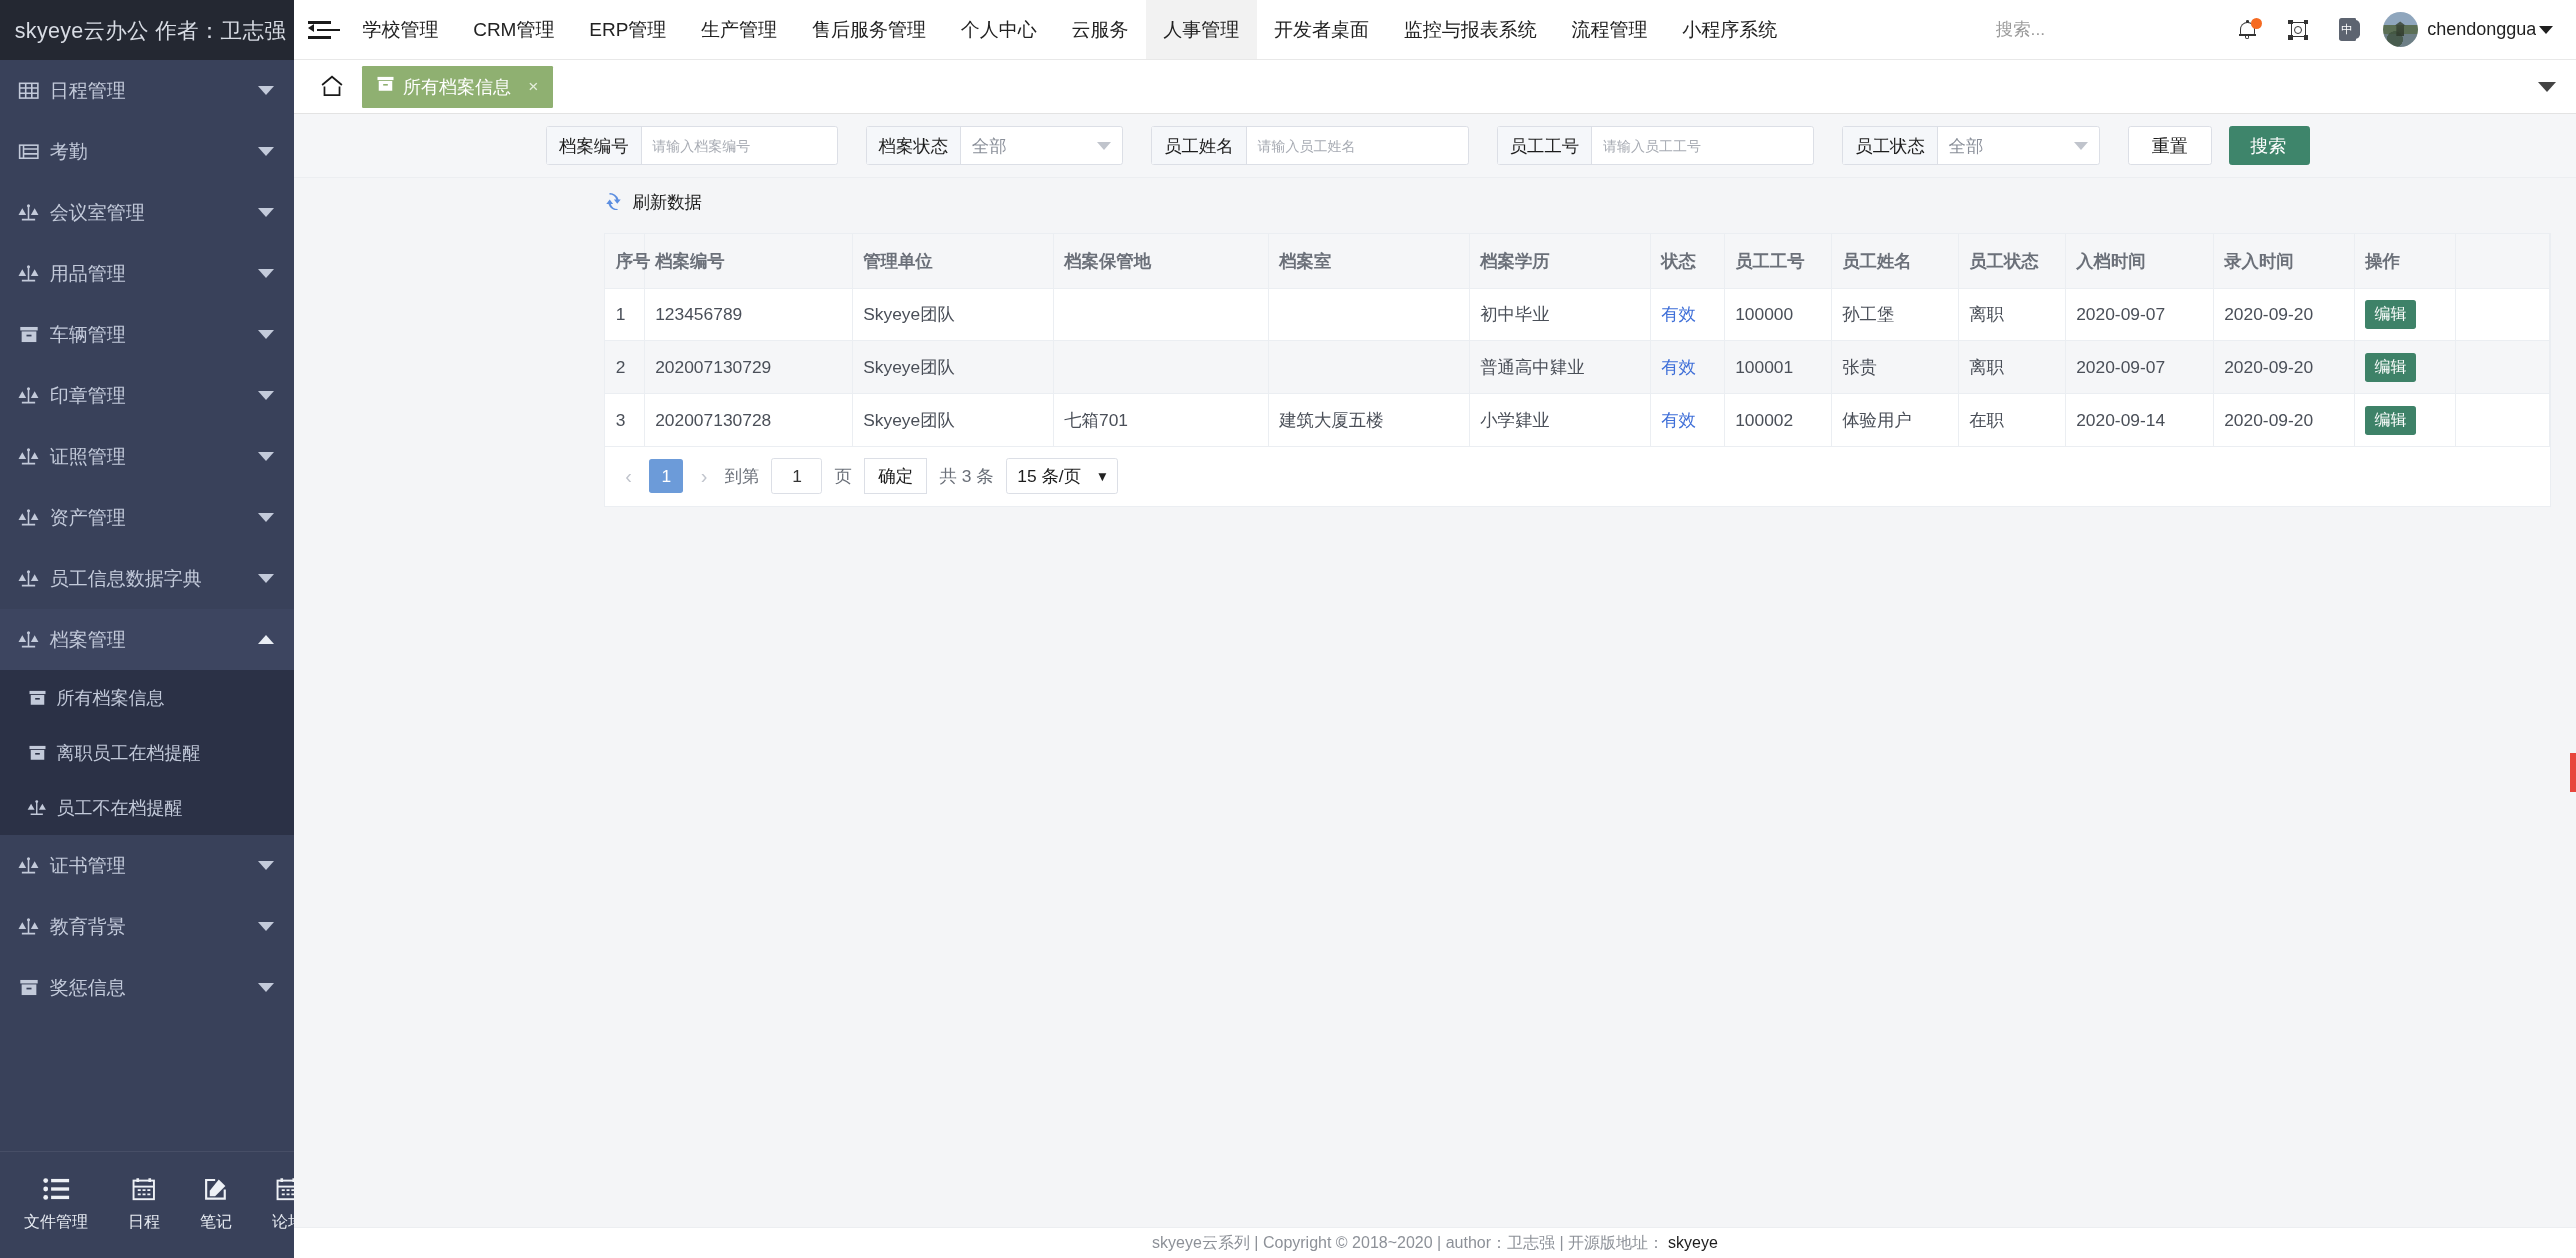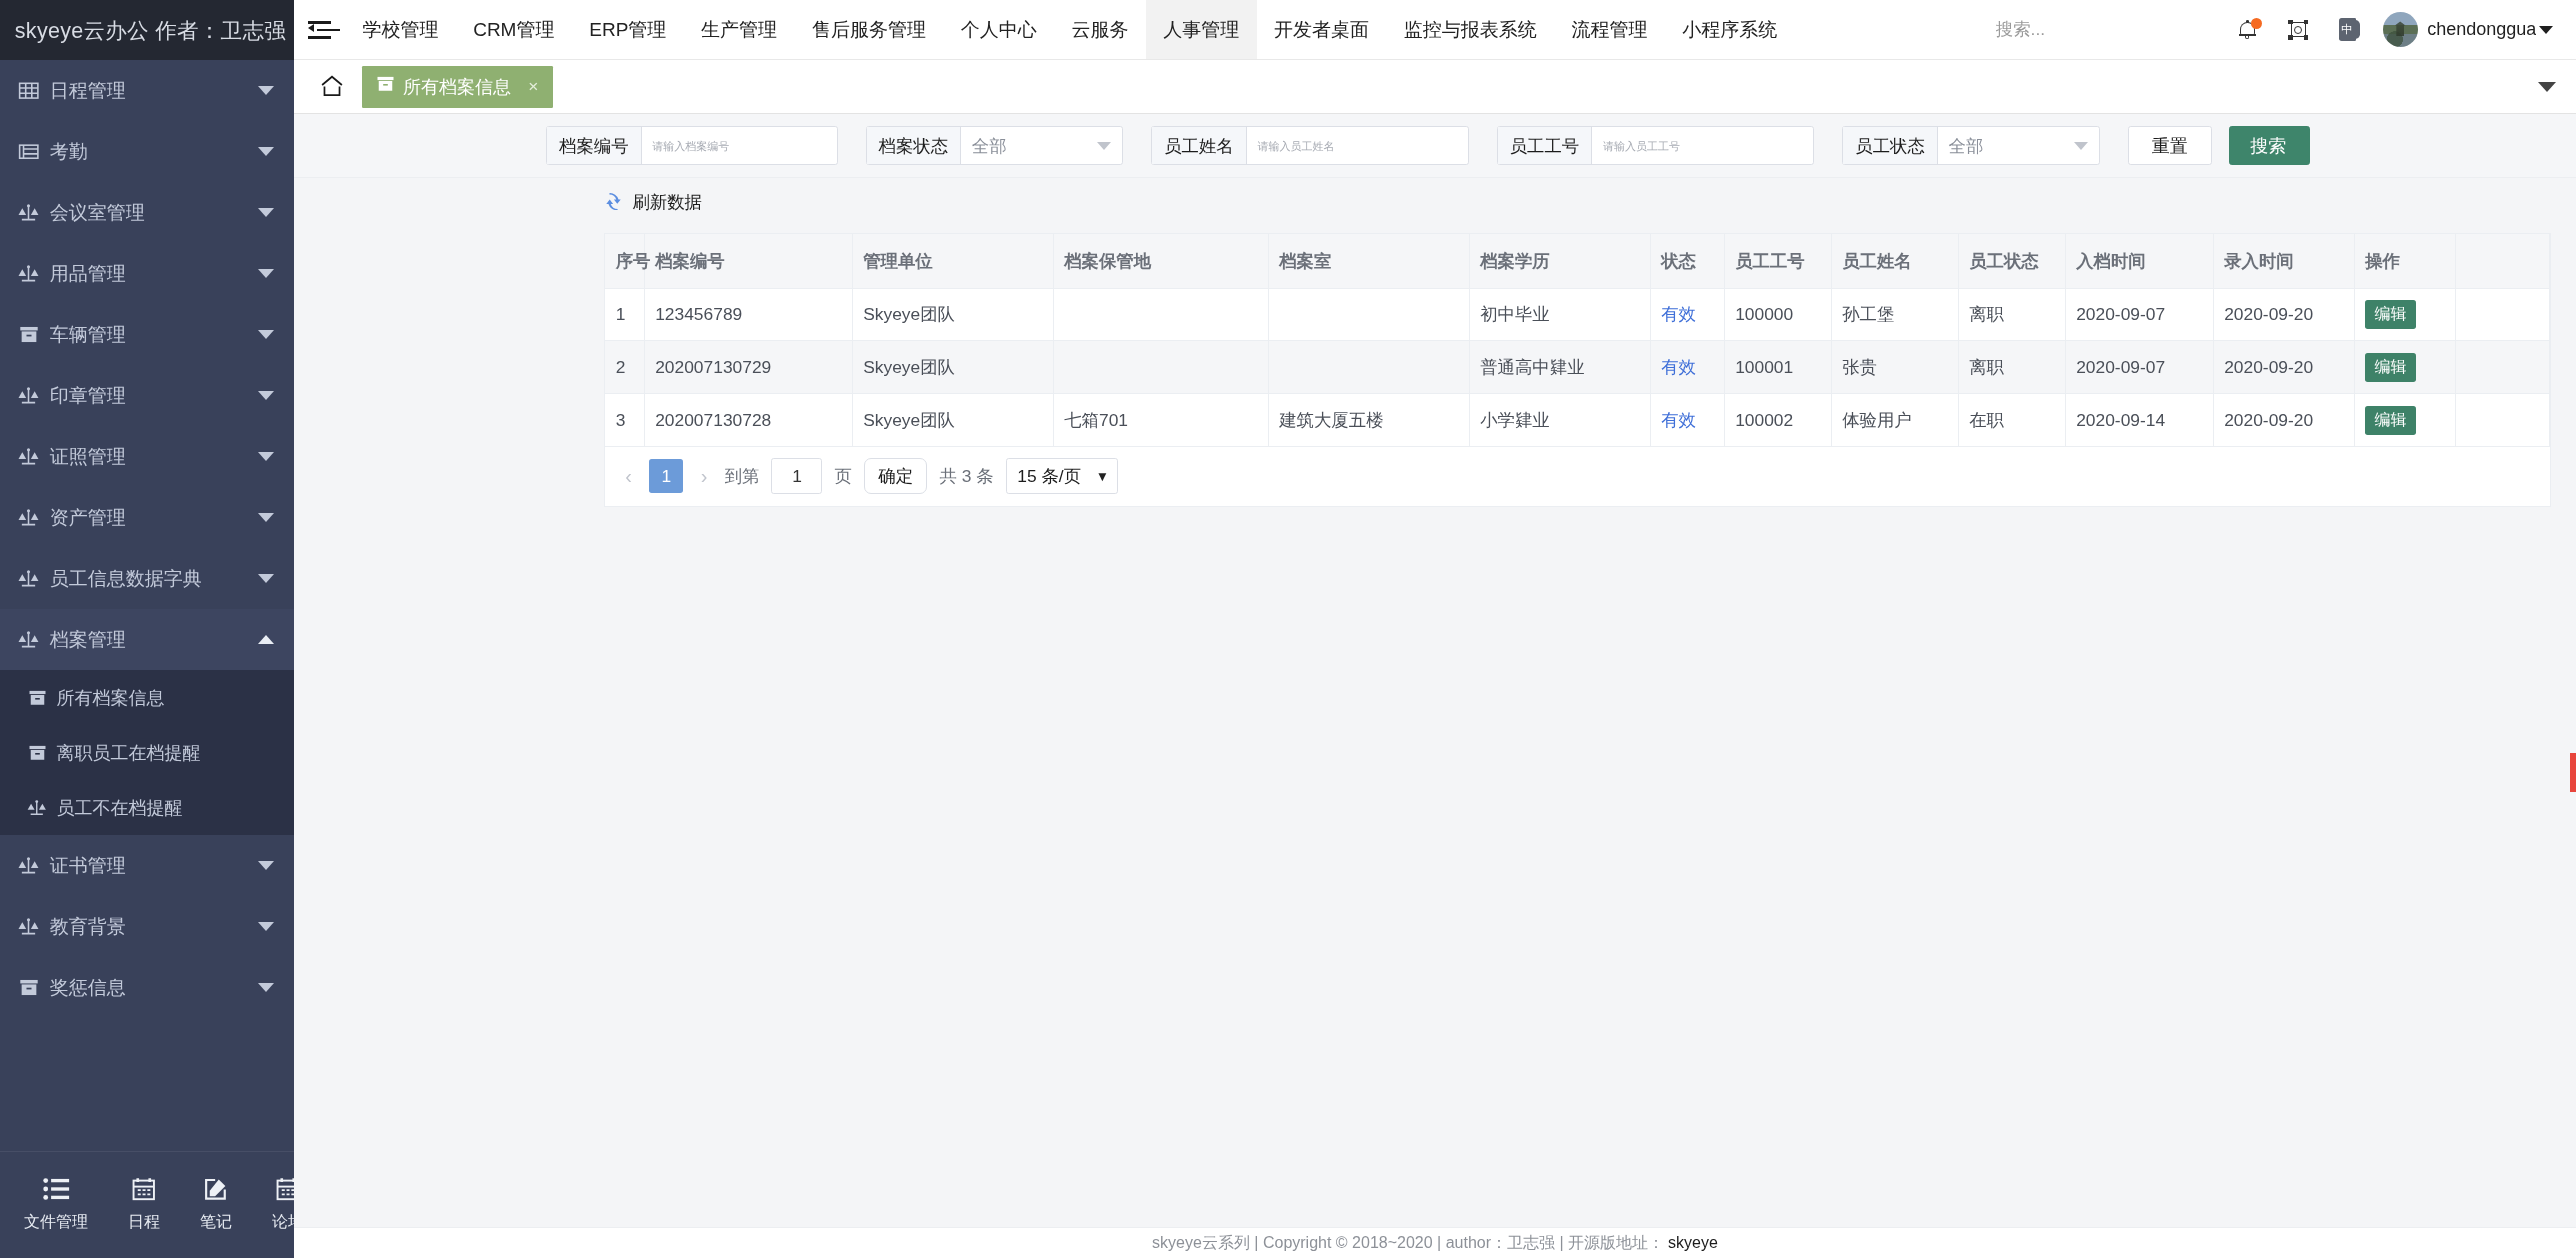--- a/index.html
+++ b/index.html
@@ -270,21 +270,21 @@
     border: 0.7px solid #dcdfe6; border-radius: 2.7px;
     background: #fff;
   }
   .field .lab {
     display: flex; align-items: center; padding: 0 12px;
     background: #f5f7fa; color: #1c1c1c; font-size: 17.4px;
     border-right: 0.7px solid #dcdfe6; white-space: nowrap;
   }
   .field input {
     border: none; outline: none; background: transparent;
-    font-size: 11px; color: #333; padding: 0 10.7px;
+    font-size: 14px; color: #333; padding: 0 10.7px;
     font-family: "Liberation Sans", "DejaVu Sans", sans-serif;
   }
   .field input::placeholder { color: #a7abb3; }
   .field .selv {
     display: flex; align-items: center; justify-content: space-between;
     padding: 0 10.7px; font-size: 17.4px; color: #8a8f99; min-width: 161px; cursor: pointer;
   }
   .sel-caret {
     width: 0; height: 0; margin-left: 14.8px;
     border-left: 7.4px solid transparent;
@@ -354,21 +354,21 @@
     min-width: 34px; height: 34px; background: #6c9bd9; color: #fff;
     border-radius: 2.7px; display: flex; align-items: center; justify-content: center;
     font-size: 17.4px; cursor: pointer;
   }
   .pg-input {
     width: 51px; height: 36px; border: 0.7px solid #dcdfe6; border-radius: 2.7px;
     text-align: center; font-size: 17.4px; color: #333; outline: none;
     font-family: "Liberation Sans", "DejaVu Sans", sans-serif;
   }
   .pg-btn {
-    height: 36px; padding: 0 13.4px; border: 0.7px solid #dcdfe6; border-radius: 7px;
+    height: 36px; padding: 0 13.4px; border: 0.7px solid #dcdfe6; border-radius: 0;
     background: #fff; color: #1c1c1c; font-size: 17.4px;
     display: flex; align-items: center; cursor: pointer;
   }
   .pg-size {
     height: 36px; padding: 0 8px 0 10.7px; border: 0.7px solid #dcdfe6; border-radius: 2.7px;
     background: #fff; color: #1c1c1c; font-size: 17.4px;
     display: flex; align-items: center; gap: 14.8px; cursor: pointer;
   }
   .pg-size .tri { font-size: 13.4px; color: #222; }
 

